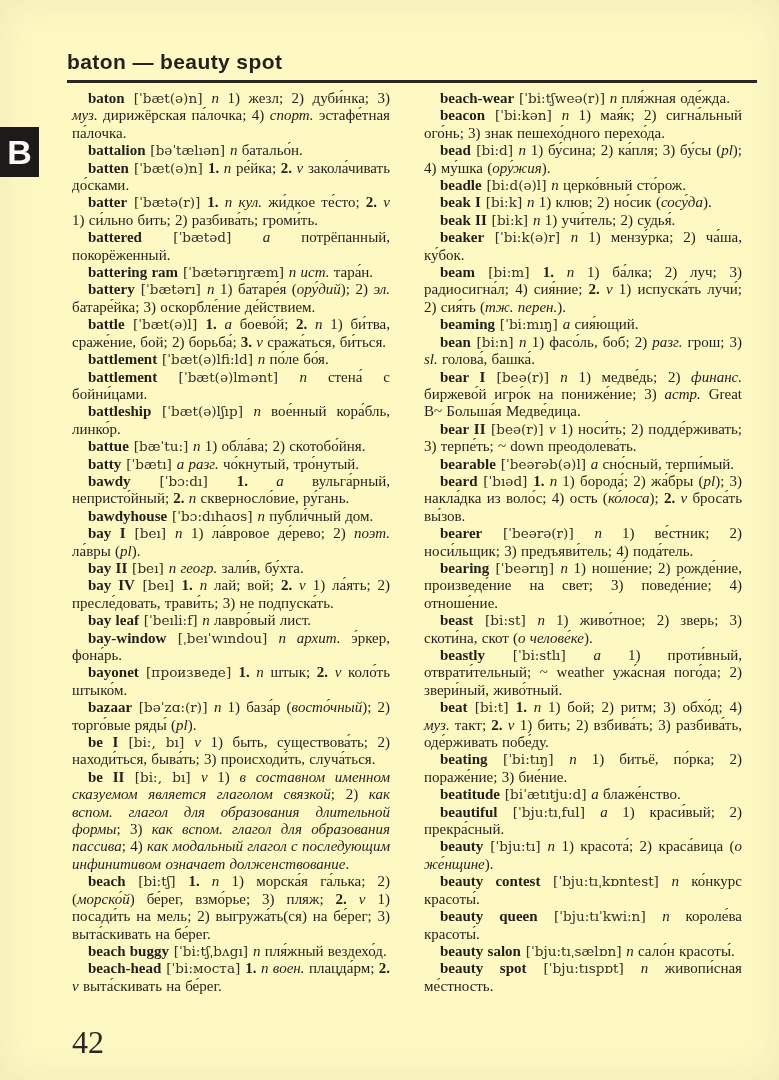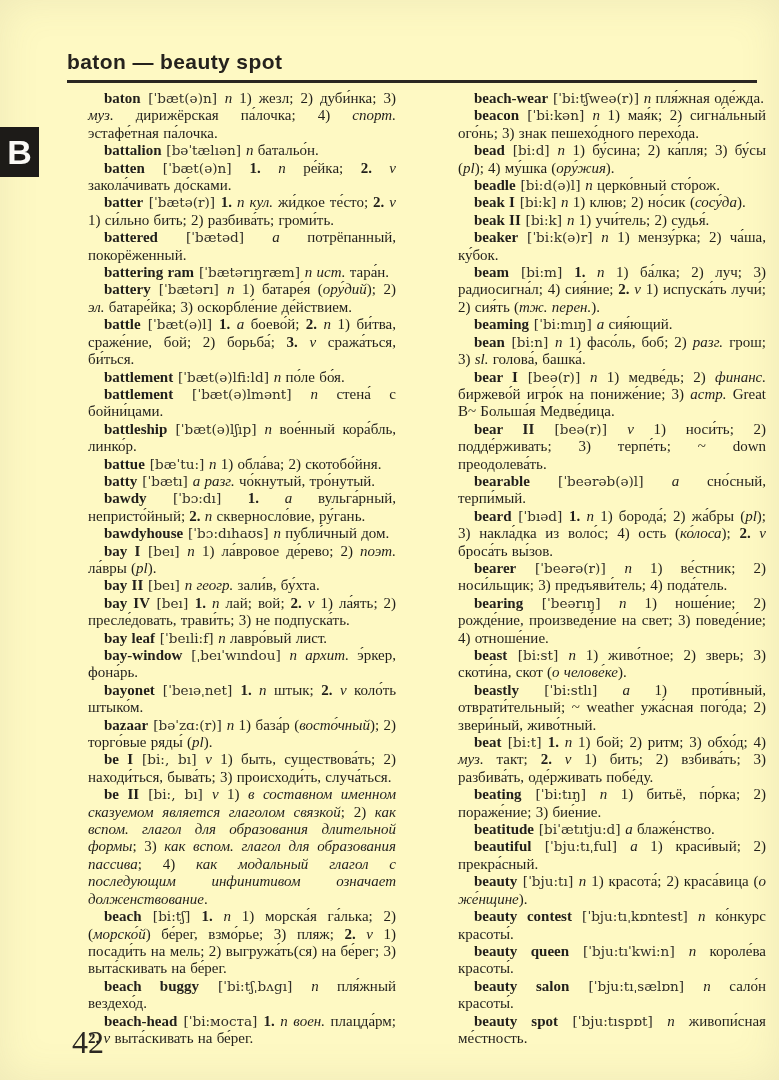--- a/index.html
+++ b/index.html
@@ -23,21 +23,21 @@
   }
   .thumb{
     position:absolute;left:0;top:127px;width:39px;height:50px;
     background:#1d1b18;color:#fbfaf6;
     display:flex;align-items:center;justify-content:center;
     font-family:"Liberation Sans","DejaVu Sans",sans-serif;
     font-weight:700;font-size:34px;line-height:1;
   }
   .columns{
     position:absolute;left:72px;top:90px;width:678px;
-    display:flex;gap:62px;margin-left:16px;
+    display:flex;gap:34px;
   }
   .col{width:318px;}
   p.entry{
     margin:0;
     text-indent:16px;
     text-align:justify;
     font-size:15px;
     line-height:17.4px;
     word-spacing:0.5px;
   }
@@ -74,21 +74,21 @@
         <p class="entry"><span class="seg-hw">battleship</span><span class="seg-ph"> [ˈbæt(ə)lʃıp] </span><span class="seg-it">n</span><span class="seg-r"> вое́нный кора́бль, линко́р.</span></p>
         <p class="entry"><span class="seg-hw">battue</span><span class="seg-ph"> [bæˈtu:] </span><span class="seg-it">n</span><span class="seg-r"> 1) обла́ва; 2) скотобо́йня.</span></p>
         <p class="entry"><span class="seg-hw">batty</span><span class="seg-ph"> [ˈbætı] </span><span class="seg-it">a разг.</span><span class="seg-r"> чо́кнутый, тро́нутый.</span></p>
         <p class="entry"><span class="seg-hw">bawdy</span><span class="seg-ph"> [ˈbɔ:dı] </span><span class="seg-b">1. </span><span class="seg-it">a</span><span class="seg-r"> вульга́рный, непристо́йный; </span><span class="seg-b">2. </span><span class="seg-it">n</span><span class="seg-r"> скверносло́вие, ру́гань.</span></p>
         <p class="entry"><span class="seg-hw">bawdyhouse</span><span class="seg-ph"> [ˈbɔ:dıhaʊs] </span><span class="seg-it">n</span><span class="seg-r"> публи́чный дом.</span></p>
         <p class="entry"><span class="seg-hw">bay I</span><span class="seg-ph"> [beı] </span><span class="seg-it">n</span><span class="seg-r"> 1) ла́вровое де́рево; 2) </span><span class="seg-it">поэт.</span><span class="seg-r"> ла́вры (</span><span class="seg-it">pl</span><span class="seg-r">).</span></p>
         <p class="entry"><span class="seg-hw">bay II</span><span class="seg-ph"> [beı] </span><span class="seg-it">n геогр.</span><span class="seg-r"> зали́в, бу́хта.</span></p>
         <p class="entry"><span class="seg-hw">bay IV</span><span class="seg-ph"> [beı] </span><span class="seg-b">1. </span><span class="seg-it">n</span><span class="seg-r"> лай; вой; </span><span class="seg-b">2. </span><span class="seg-it">v</span><span class="seg-r"> 1) ла́ять; 2) пресле́довать, трави́ть; 3) не подпуска́ть.</span></p>
         <p class="entry"><span class="seg-hw">bay leaf</span><span class="seg-ph"> [ˈbeıli:f] </span><span class="seg-it">n</span><span class="seg-r"> лавро́вый лист.</span></p>
         <p class="entry"><span class="seg-hw">bay-window</span><span class="seg-ph"> [ˌbeıˈwındou] </span><span class="seg-it">n архит.</span><span class="seg-r"> э́ркер, фона́рь.</span></p>
-        <p class="entry"><span class="seg-hw">bayonet</span><span class="seg-ph"> [ˈbeıəˌnet] </span><span class="seg-b">1. </span><span class="seg-it">n</span><span class="seg-r"> штык; </span><span class="seg-b">2. </span><span class="seg-it">v</span><span class="seg-r"> коло́ть штыко́м.</span></p>
+        <p class="entry"><span class="seg-hw">bayonet</span><span class="seg-ph"> [произведе] </span><span class="seg-b">1. </span><span class="seg-it">n</span><span class="seg-r"> штык; </span><span class="seg-b">2. </span><span class="seg-it">v</span><span class="seg-r"> коло́ть штыко́м.</span></p>
         <p class="entry"><span class="seg-hw">bazaar</span><span class="seg-ph"> [bəˈzɑ:(r)] </span><span class="seg-it">n</span><span class="seg-r"> 1) база́р (</span><span class="seg-it">восто́чный</span><span class="seg-r">); 2) торго́вые ряды́ (</span><span class="seg-it">pl</span><span class="seg-r">).</span></p>
         <p class="entry"><span class="seg-hw">be I</span><span class="seg-ph"> [bi:, bı] </span><span class="seg-it">v</span><span class="seg-r"> 1) быть, существова́ть; 2) находи́ться, быва́ть; 3) происходи́ть, случа́ться.</span></p>
         <p class="entry"><span class="seg-hw">be II</span><span class="seg-ph"> [bi:, bı] </span><span class="seg-it">v</span><span class="seg-r"> 1) </span><span class="seg-it">в составном именном сказуемом является глаголом связкой</span><span class="seg-r">; 2) </span><span class="seg-it">как вспом. глагол для образования длительной формы</span><span class="seg-r">; 3) </span><span class="seg-it">как вспом. глагол для образования пассива</span><span class="seg-r">; 4) </span><span class="seg-it">как модальный глагол с последующим инфинитивом означает долженствование</span><span class="seg-r">.</span></p>
         <p class="entry"><span class="seg-hw">beach</span><span class="seg-ph"> [bi:tʃ] </span><span class="seg-b">1. </span><span class="seg-it">n</span><span class="seg-r"> 1) морска́я га́лька; 2) (</span><span class="seg-it">морско́й</span><span class="seg-r">) бе́рег, взмо́рье; 3) пляж; </span><span class="seg-b">2. </span><span class="seg-it">v</span><span class="seg-r"> 1) посади́ть на мель; 2) выгружа́ть(ся) на бе́рег; 3) выта́скивать на бе́рег.</span></p>
         <p class="entry"><span class="seg-hw">beach buggy</span><span class="seg-ph"> [ˈbi:tʃˌbʌgı] </span><span class="seg-it">n</span><span class="seg-r"> пля́жный вездехо́д.</span></p>
         <p class="entry"><span class="seg-hw">beach-head</span><span class="seg-ph"> [ˈbi:моста] </span><span class="seg-b">1. </span><span class="seg-it">n воен.</span><span class="seg-r"> плацда́рм; </span><span class="seg-b">2. </span><span class="seg-it">v</span><span class="seg-r"> выта́скивать на бе́рег.</span></p>
       </div>
     <div class="col">
         <p class="entry"><span class="seg-hw">beach-wear</span><span class="seg-ph"> [ˈbi:tʃweə(r)] </span><span class="seg-it">n</span><span class="seg-r"> пля́жная оде́жда.</span></p>
         <p class="entry"><span class="seg-hw">beacon</span><span class="seg-ph"> [ˈbi:kən] </span><span class="seg-it">n</span><span class="seg-r"> 1) мая́к; 2) сигна́льный ого́нь; 3) знак пешехо́дного перехо́да.</span></p>

